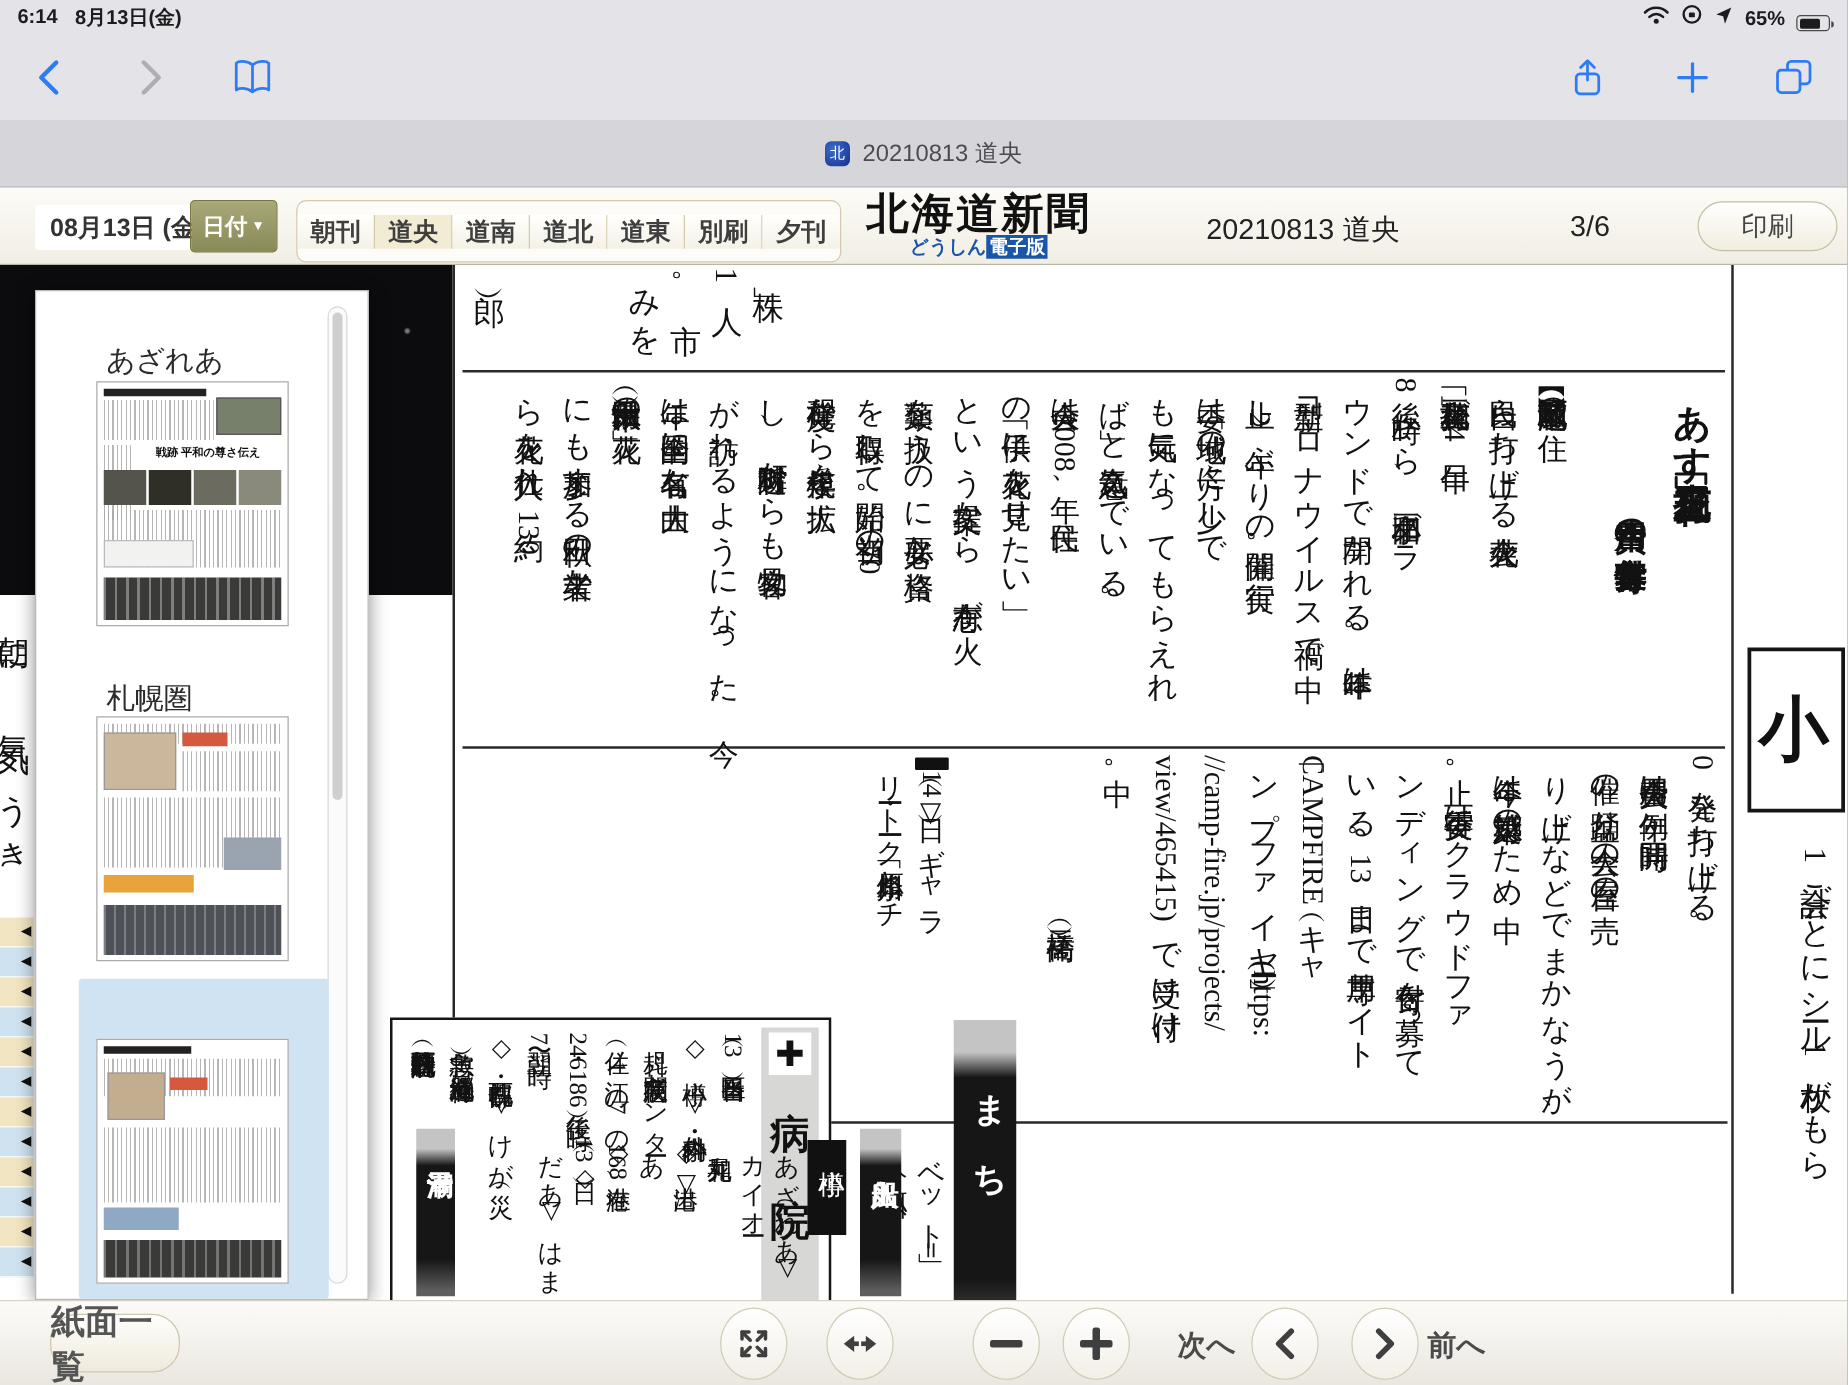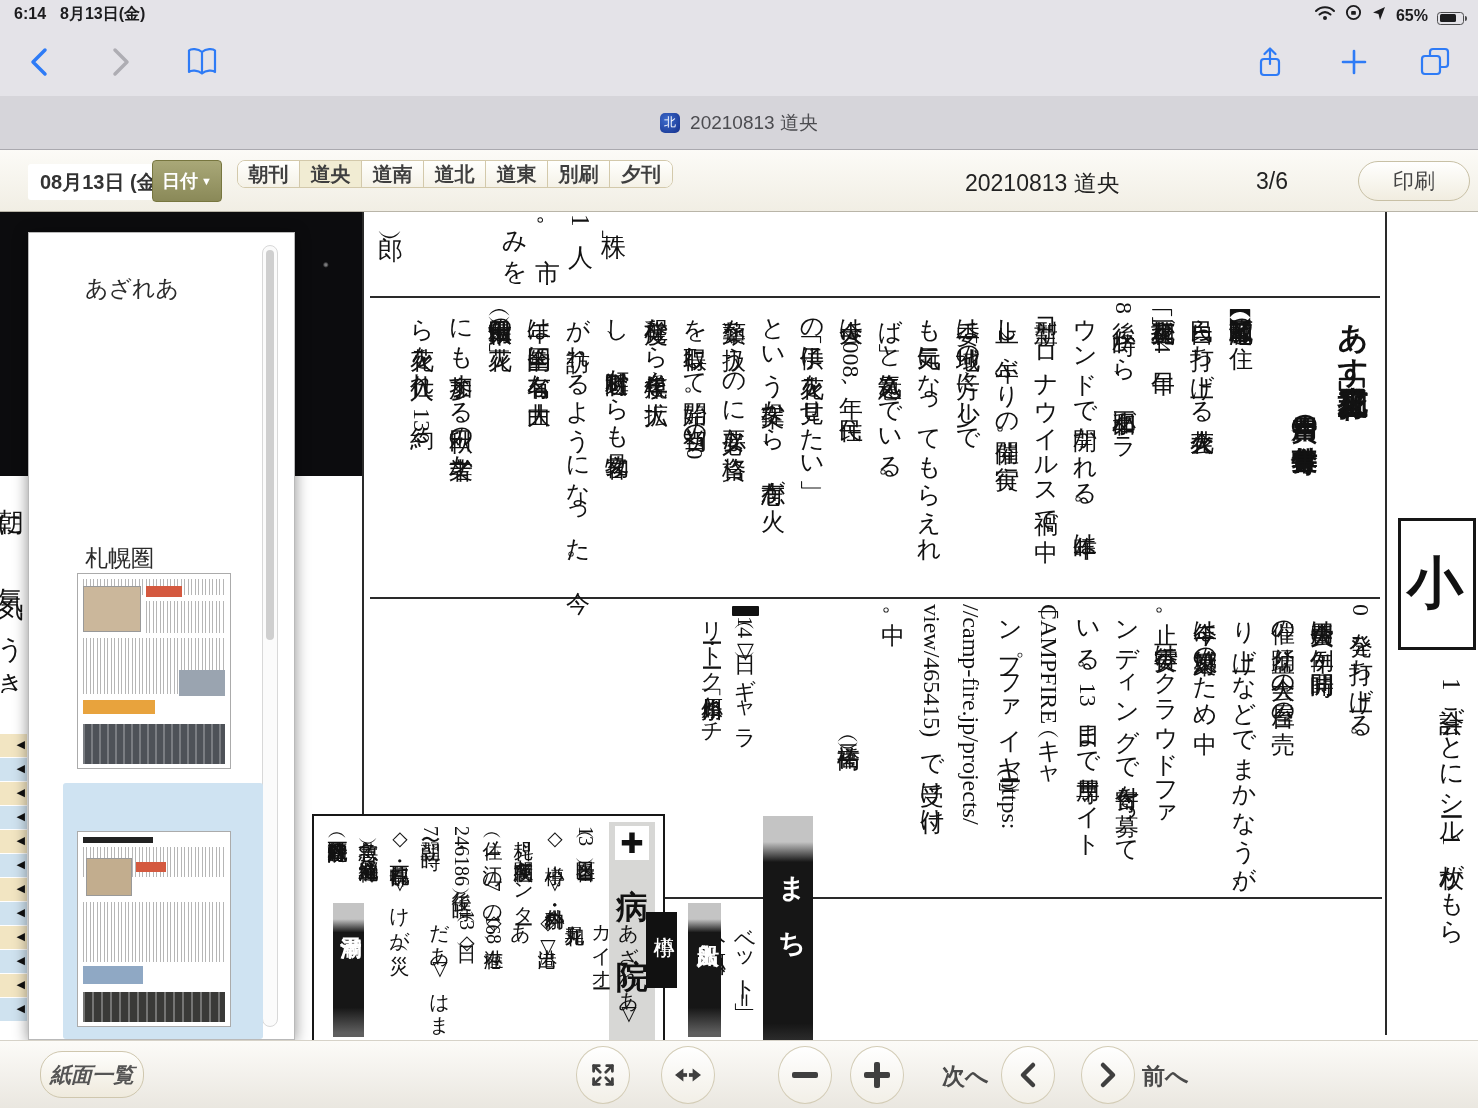--- a/index.html
+++ b/index.html
@@ -40,21 +40,21 @@
 
   
   .vtoolbar { position:absolute; left:0; top:150px; width:1478px; height:62px; z-index:55;
     background:linear-gradient(#fcfbf7,#f1eee4); border-bottom:1px solid #b9b5a8; }
   .date-box { position:absolute; left:28px; top:14px; height:36px; background:#fff; border-radius:3px;
     padding:0 12px; display:flex; align-items:center; font-size:20px; font-weight:bold; color:#333; }
   .date-btn { position:absolute; left:152px; top:10px; width:70px; height:42px; border-radius:4px;
     background:linear-gradient(#a9a878,#8a8958); color:#fff; font-weight:bold; font-size:18px;
     display:flex; align-items:center; justify-content:center; gap:3px; border:1px solid #77763f; }
   .date-btn::after { content:"▼"; font-size:11px; }
-  .editions { position:absolute; left:237px; top:10px; height:28px; display:flex; border:1px solid #d3c9ab; border-radius:8px;
+  .editions { position:absolute; left:237px; top:10px; height:50px; display:flex; border:1px solid #d3c9ab; border-radius:8px;
     overflow:hidden; background:#fdfcf8;align-items:center; }
   .ed-btn { width:62px; display:flex; align-items:center; justify-content:center; font-size:20px; font-weight:bold;
     color:#3f3f3f; border-right:1px solid #d3c9ab; background:linear-gradient(#fffffd,#f4f1e6); }
   .ed-btn:last-child { border-right:none; }
   .ed-btn.selected { background:#f1ecd3; }
   .np-logo { position:absolute; left:678px; top:4px; width:210px; text-align:center; }
   .np-logo .main { font-family:"Liberation Serif","DejaVu Serif",serif; font-size:34px; font-weight:bold; color:#111;
     letter-spacing:2px; line-height:36px; }
   .np-logo .sub { font-size:15px; font-weight:bold; display:flex; justify-content:center; margin-top:-2px; }
   .np-logo .sub .s1 { color:#1a56a8; }
@@ -136,22 +136,22 @@
   .thumb { position:absolute; width:154px; height:196px; background:#fff; border:1px solid #ababab; padding:4px; }
   .tline { background-image:repeating-linear-gradient(90deg,#a9a9a9 0 1px, transparent 1px 3.5px); opacity:.85; position:absolute; }
   .sb-hl { position:absolute; left:34px; top:550px; width:200px; height:256px; background:#cfe3f2; border-radius:3px; }
 
   .t-el { position:absolute; }
 
   
   .btoolbar { position:absolute; left:0; top:1040px; width:1478px; height:68px; z-index:70;
     background:linear-gradient(#fcfbf8,#eae7e0); border-top:1px solid #d6d2c8; }
   .list-btn { position:absolute; left:40px; top:10px; width:104px; height:47px; border-radius:22px;
-    border:1px solid #cfc7ae; background:linear-gradient(#fefefc,#efeadd); font-size:21px; color:#555;
-    display:flex; align-items:center; justify-content:center; font-weight:bold;font-style:italic; }
+    border:1px solid #cfc7ae; background:linear-gradient(#fefefc,#efeadd); font-size:27px; color:#555;
+    display:flex; align-items:center; justify-content:center; font-weight:bold; }
   .circ { position:absolute; top:5px; width:54px; height:58px; border-radius:50%;
     background:linear-gradient(#ffffff,#f2efe7); border:1px solid #d3ccb6;
     display:flex; align-items:center; justify-content:center; }
   .nav-label { position:absolute; top:20px; font-size:23px; color:#4a4a4a; font-weight:bold; }
   .minus-bar { width:26px; height:6px; background:#3f3f3f; border-radius:2px; }
   .plus-wrap { position:relative; width:26px; height:26px; }
   .plus-wrap::before { content:""; position:absolute; left:0; top:10px; width:26px; height:6px; background:#3f3f3f; border-radius:2px; }
   .plus-wrap::after { content:""; position:absolute; left:10px; top:0; width:6px; height:26px; background:#3f3f3f; border-radius:2px; }
 </style>
 </head>
@@ -250,20 +250,27 @@
       </div>
     <div class="editions">
       <div class="ed-btn">朝刊</div>
       <div class="ed-btn selected">道央</div>
       <div class="ed-btn">道南</div>
       <div class="ed-btn">道北</div>
       <div class="ed-btn">道東</div>
       <div class="ed-btn">別刷</div>
       <div class="ed-btn">夕刊</div>
     </div>
+    <div class="np-logo">
+      <div class="main">北海道新聞</div>
+      <div class="sub">
+          <span class="s1">どうしん</span>
+          <span class="s2">電子版</span>
+        </div>
+    </div>
     <div class="page-label">20210813 道央</div>
     <div class="page-num">3/6</div>
     <div class="print-btn">印刷</div>
   </div>
 
   <div class="np">
     <div class="fireworks"></div>
     <div class="edge-text vtext">朝に　気気　うき</div>
     <div class="edge-cells">
       <div class="edge-cell"></div>
@@ -393,20 +400,37 @@
       <span class="ch">小</span>
     </div>
     <div class="r-art-col vtext">1会計ごとにシール1枚がもら</div>
 
     <div class="sidebar">
       <div class="sb-scroll">
         <div class="sb-thumbpiece"></div>
       </div>
 
       <div class="sb-title" style="left:56px; top:40px;">あざれあ</div>
+      <div class="thumb" style="left:48px; top:72px;">
+        <div class="t-el" style="left:5px; top:5px; width:82px; height:6px; background:#222;"></div>
+        <div class="t-el" style="right:5px; top:12px; width:52px; height:30px; background:#76806a; border:1px solid #555;"></div>
+        <div class="tline" style="left:5px; top:14px; width:88px; height:32px;"></div>
+        <div class="t-el" style="left:30px; top:50px; right:5px; height:15px; font-size:9px; font-weight:bold; color:#111; text-align:center; font-family:'Liberation Serif',serif;">戦跡 平和の尊さ伝え</div>
+        <div class="tline" style="left:5px; top:50px; width:22px; height:60px;"></div>
+        <div class="t-el" style="left:5px; top:70px; right:5px; height:28px; display:flex; gap:2px;">
+          <div style="flex:1; background:#54544c;"></div>
+            <div style="flex:1; background:#2f2f28;"></div>
+          <div style="flex:1; background:#6b6b60;"></div>
+            <div style="flex:1; background:#8a8a7c;"></div>
+        </div>
+        <div class="tline" style="left:5px; top:102px; right:5px; height:46px;"></div>
+        <div class="t-el" style="left:5px; top:126px; width:72px; height:22px; background:#f2f2f0; border:1px solid #bbb;"></div>
+        <div class="t-el" style="left:5px; right:5px; bottom:4px; height:34px; background:#3a3a38;
+             background-image:repeating-linear-gradient(90deg, rgba(255,255,255,.35) 0 2px, transparent 2px 9px);"></div>
+      </div>
 
       <div class="sb-title" style="left:56px; top:310px;">札幌圏</div>
       <div class="thumb" style="left:48px; top:340px;">
         <div class="tline" style="left:5px; top:5px; right:5px; height:16px;"></div>
         <div class="t-el" style="left:5px; top:12px; width:58px; height:46px; background:#cbb79b; border:1px solid #999;"></div>
         <div class="t-el" style="left:68px; top:12px; width:36px; height:11px; background:#d4593f;"></div>
         <div class="tline" style="left:68px; top:27px; right:5px; height:32px;"></div>
         <div class="tline" style="left:5px; top:64px; right:5px; height:56px;"></div>
         <div class="t-el" style="right:5px; top:96px; width:46px; height:26px; background:#9aa4b0;"></div>
         <div class="t-el" style="left:5px; top:126px; width:72px; height:14px; background:#e8a33d;"></div>

